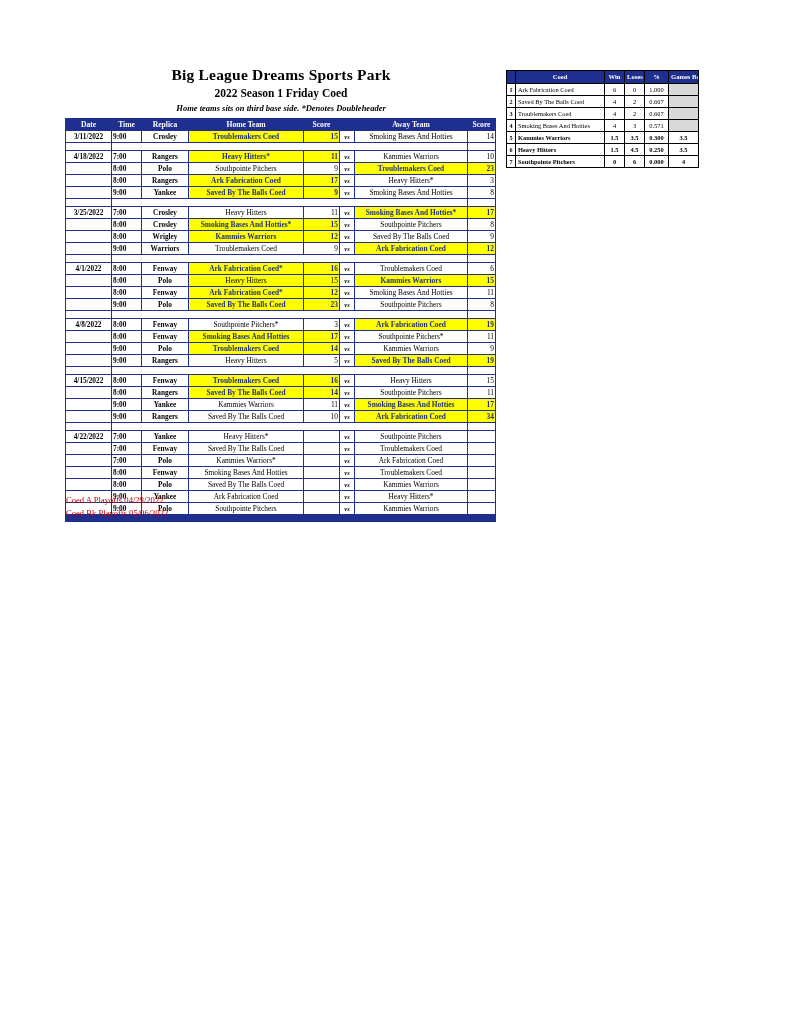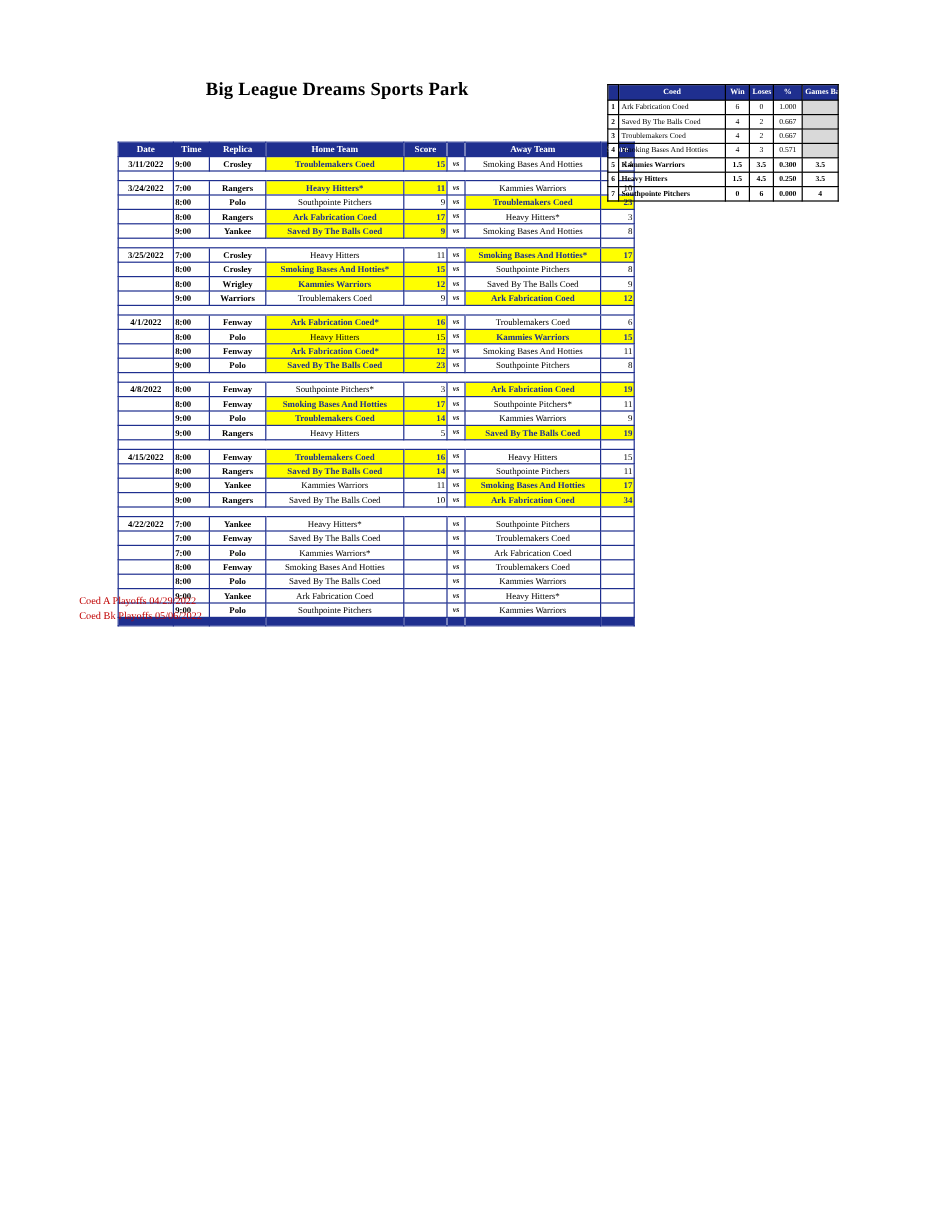--- a/index.html
+++ b/index.html
@@ -49,21 +49,21 @@
     font-weight: bold;
     font-style: italic;
     font-size: 8.5px;
     color: #000;
     margin-top: 4px;
   }
 
   
   .sched-wrap {
     position: absolute;
-    left: 82px;
+    left: 49px;
     top: 118px;
     width: 430px;
     padding-left: 16px;
   }
   table.sched {
     border-collapse: collapse;
     width: 430px;
     table-layout: fixed;
     font-size: 7.3px;
   }
@@ -172,20 +172,22 @@
   .stand td.gray { background: #d9d9d9; }
   .stand tr.bold td { font-weight: bold; }
 </style>
 </head>
 <body>
 
 <div class="page">
 
   <div class="title-block">
     <div class="park-title">Big League Dreams Sports Park</div>
+    <div class="season-title">2022 Season 1 Friday Coed</div>
+    <div class="note-line">Home teams sits on third base side.  *Denotes Doubleheader</div>
   </div>
 
   <div class="sched-wrap">
     <table class="sched">
       <colgroup>
         <col class="c-date">
           <col class="c-time">
           <col class="c-rep">
           <col class="c-home">
         <col class="c-score1">
@@ -218,21 +220,21 @@
             <td></td>
             <td class="inner"></td>
             <td class="inner"></td>
             <td class="inner"></td>
             <td class="inner"></td>
             <td class="inner"></td>
             <td class="inner"></td>
             <td></td>
           </tr>
           <tr>
-            <td class="date">3/24/2022</td>
+            <td class="date">4/18/2022</td>
             <td class="time">7:00</td>
             <td class="rep">Rangers</td>
             <td class="team hl win">Heavy Hitters*</td>
             <td class="score hl win">11</td>
             <td class="vs">vs</td>
             <td class="team">Kammies Warriors</td>
             <td class="score">10</td>
           </tr>
           <tr>
             <td class="date"></td>

